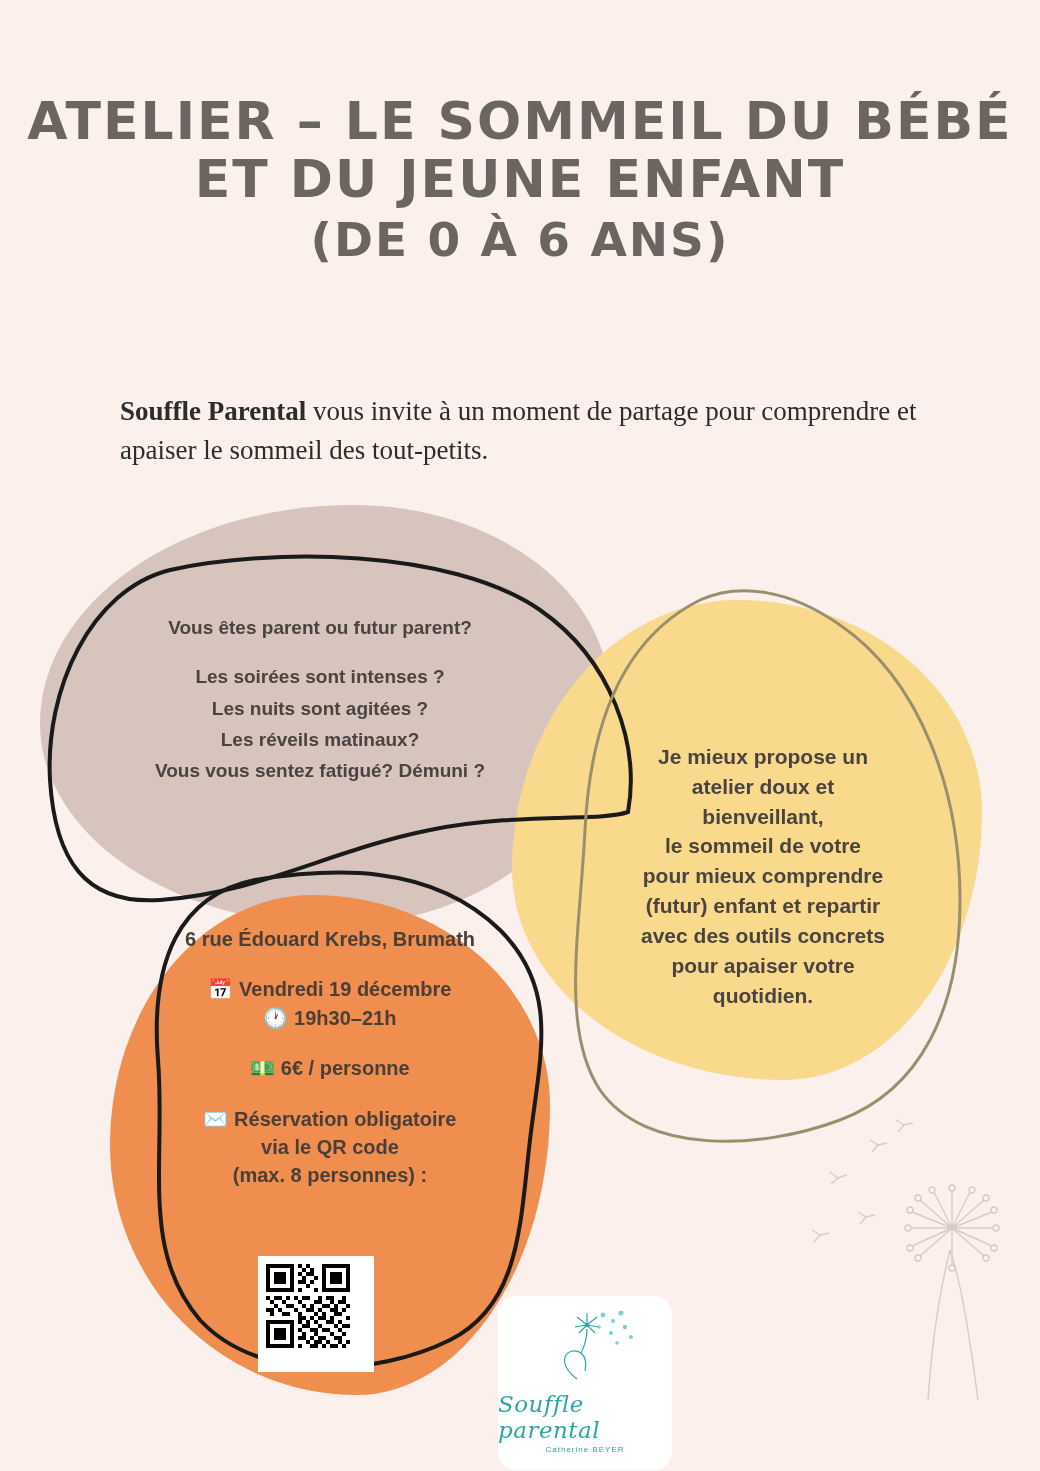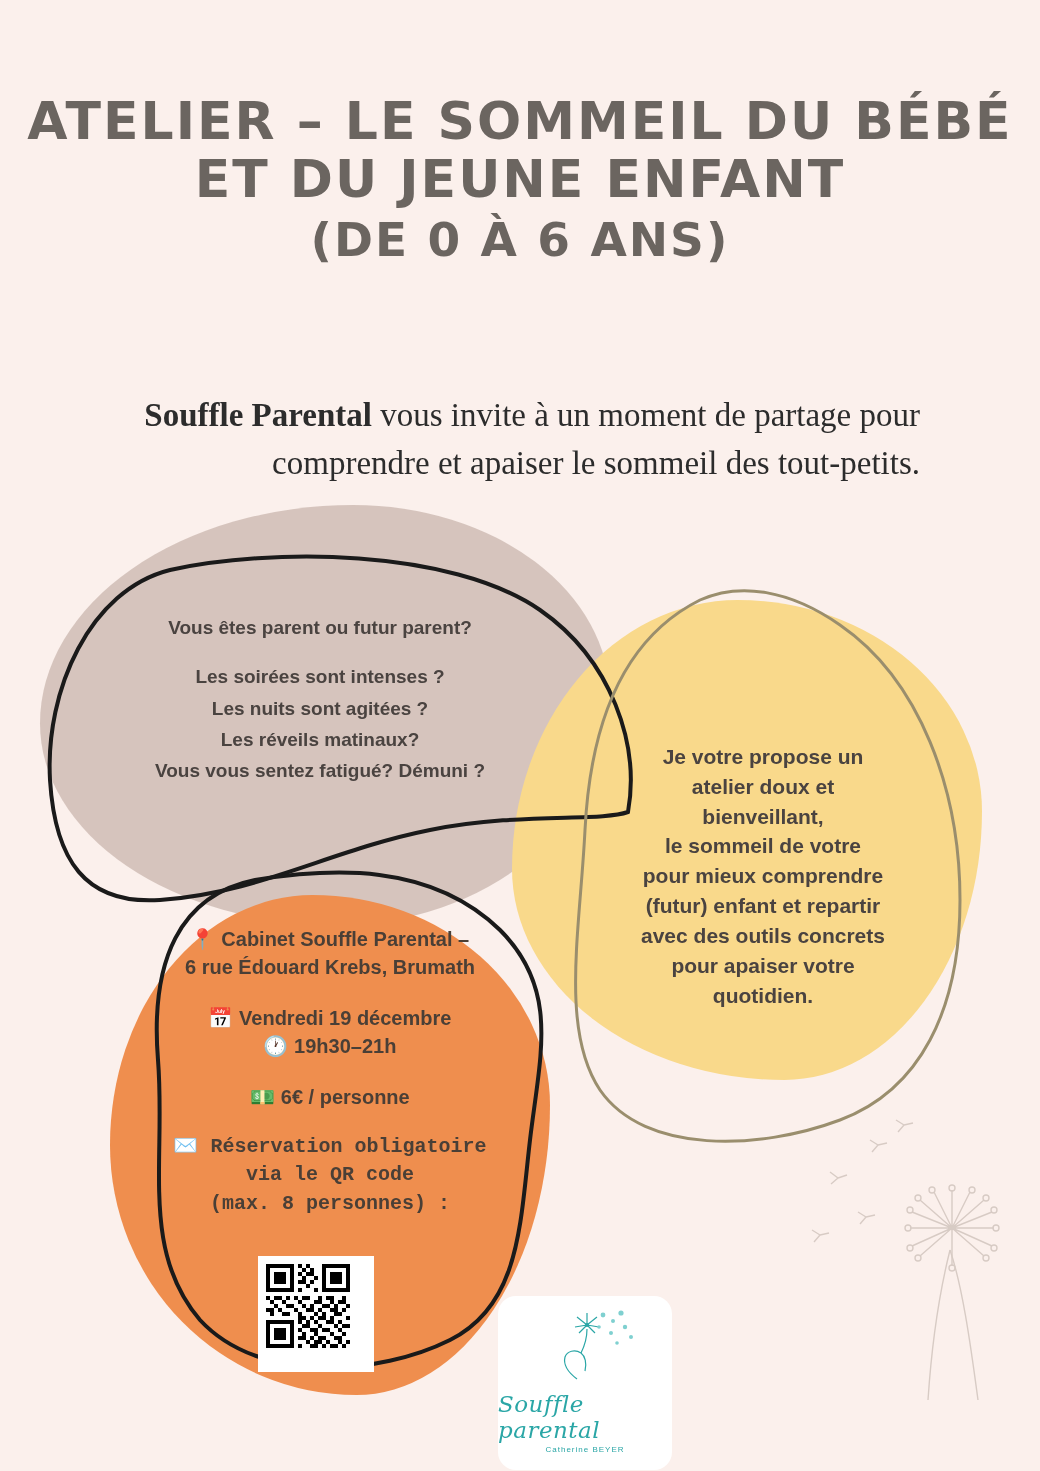--- a/index.html
+++ b/index.html
@@ -38,23 +38,23 @@
   .title-line1 { font-size: 52px; }
   .title-line2 { font-size: 52px; text-align: center; }
   .title-line3 { font-size: 47px; margin-top: 6px; }
 
   
   .intro {
     position: absolute;
     top: 392px;
     left: 120px;
     width: 800px;
-    text-align: right;
+    text-align: left;
     font-family: "Liberation Serif", serif;
-    font-size: 33px;
+    font-size: 27px;
     line-height: 1.45;
     color: #2c2c2c;
     z-index: 40;
   }
   .intro b { font-weight: bold; }
 
   
   .blob {
     position: absolute;
     z-index: 5;
@@ -128,21 +128,21 @@
     left: 130px;
     width: 400px;
     text-align: center;
     color: #4a3f36;
     font-size: 20px;
     font-weight: bold;
     line-height: 1.42;
     z-index: 30;
   }
   .details .row { margin-bottom: 22px; }
-  .details .row:last-child { margin-bottom: 12px; font-family: Liberation Mono, monospace; }
+  .details .row:last-child { margin-bottom: 12px; }
 
   
   .qr {
     position: absolute;
     top: 1256px;
     left: 258px;
     width: 100px;
     height: 100px;
     background: #ffffff;
     padding: 8px;
@@ -251,37 +251,33 @@
   <div class="questions">
     <div>Vous êtes parent ou futur parent?</div>
     <span class="gap"></span>
     <div>Les soirées sont intenses ?</div>
     <div>Les nuits sont agitées ?</div>
     <div>Les réveils matinaux?</div>
     <div>Vous vous sentez fatigué? Démuni ?</div>
   </div>
 
   <div class="proposal">
-    <div>Je votre propose un</div>
+    <div>Je mieux propose un</div>
     <div>atelier doux et</div>
     <div>bienveillant,</div>
     <div>le sommeil de votre</div>
     <div>pour mieux comprendre</div>
     <div>(futur) enfant et repartir</div>
     <div>avec des outils concrets</div>
     <div>pour apaiser votre</div>
     <div>quotidien.</div>
   </div>
 
   <div class="details">
     <div class="row">
-      <div>
-        <span>📍</span>
-        <span>Cabinet Souffle Parental –</span>
-      </div>
       <div>6 rue Édouard Krebs, Brumath</div>
     </div>
 
     <div class="row">
       <div>
         <span>📅</span>
         <span>Vendredi 19 décembre</span>
       </div>
       <div>
         <span>🕐</span>

